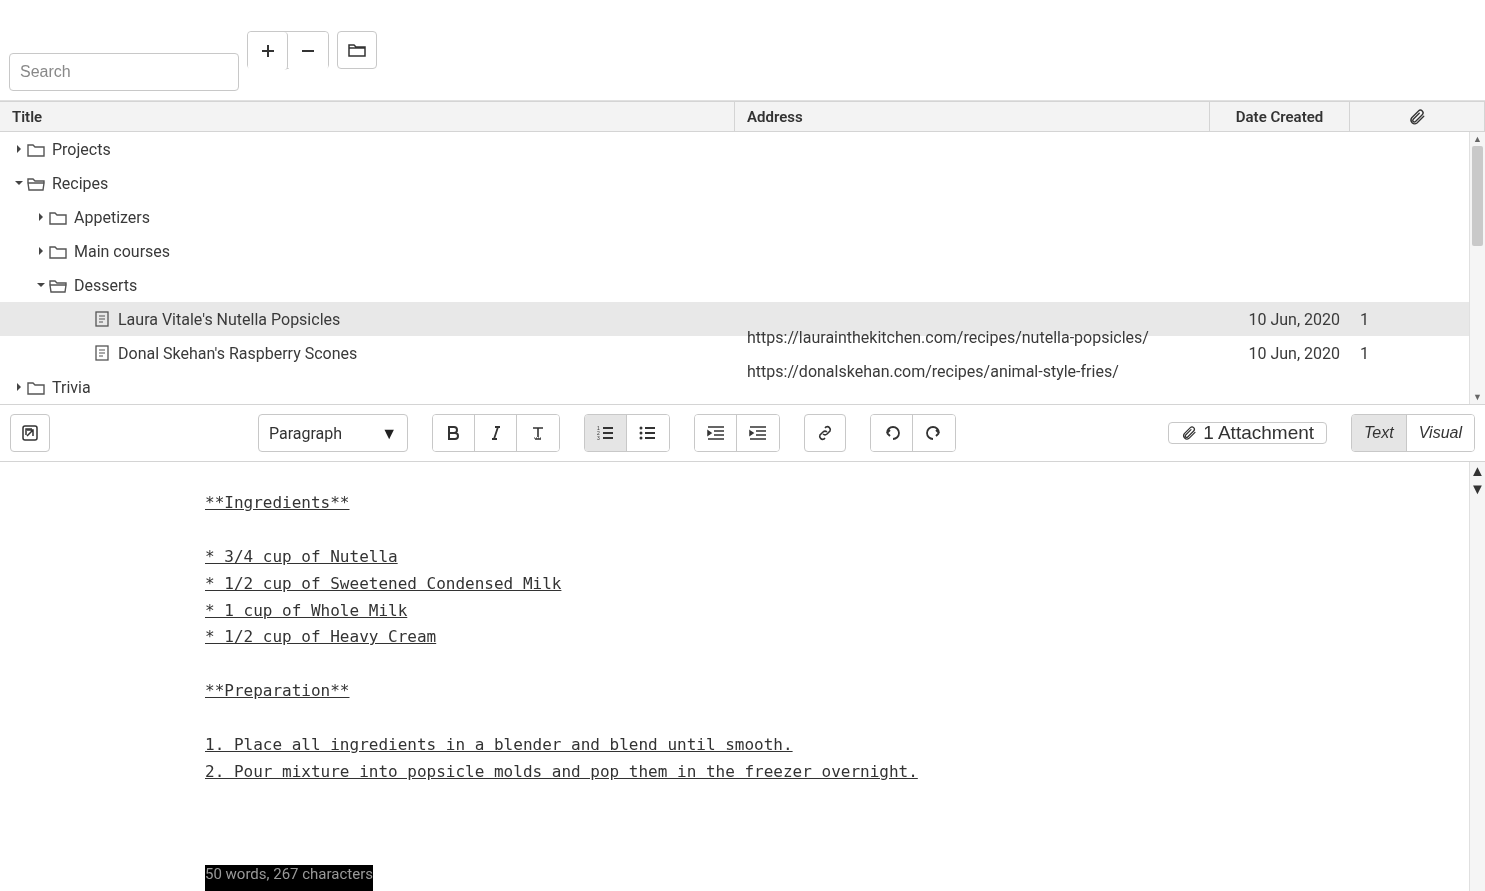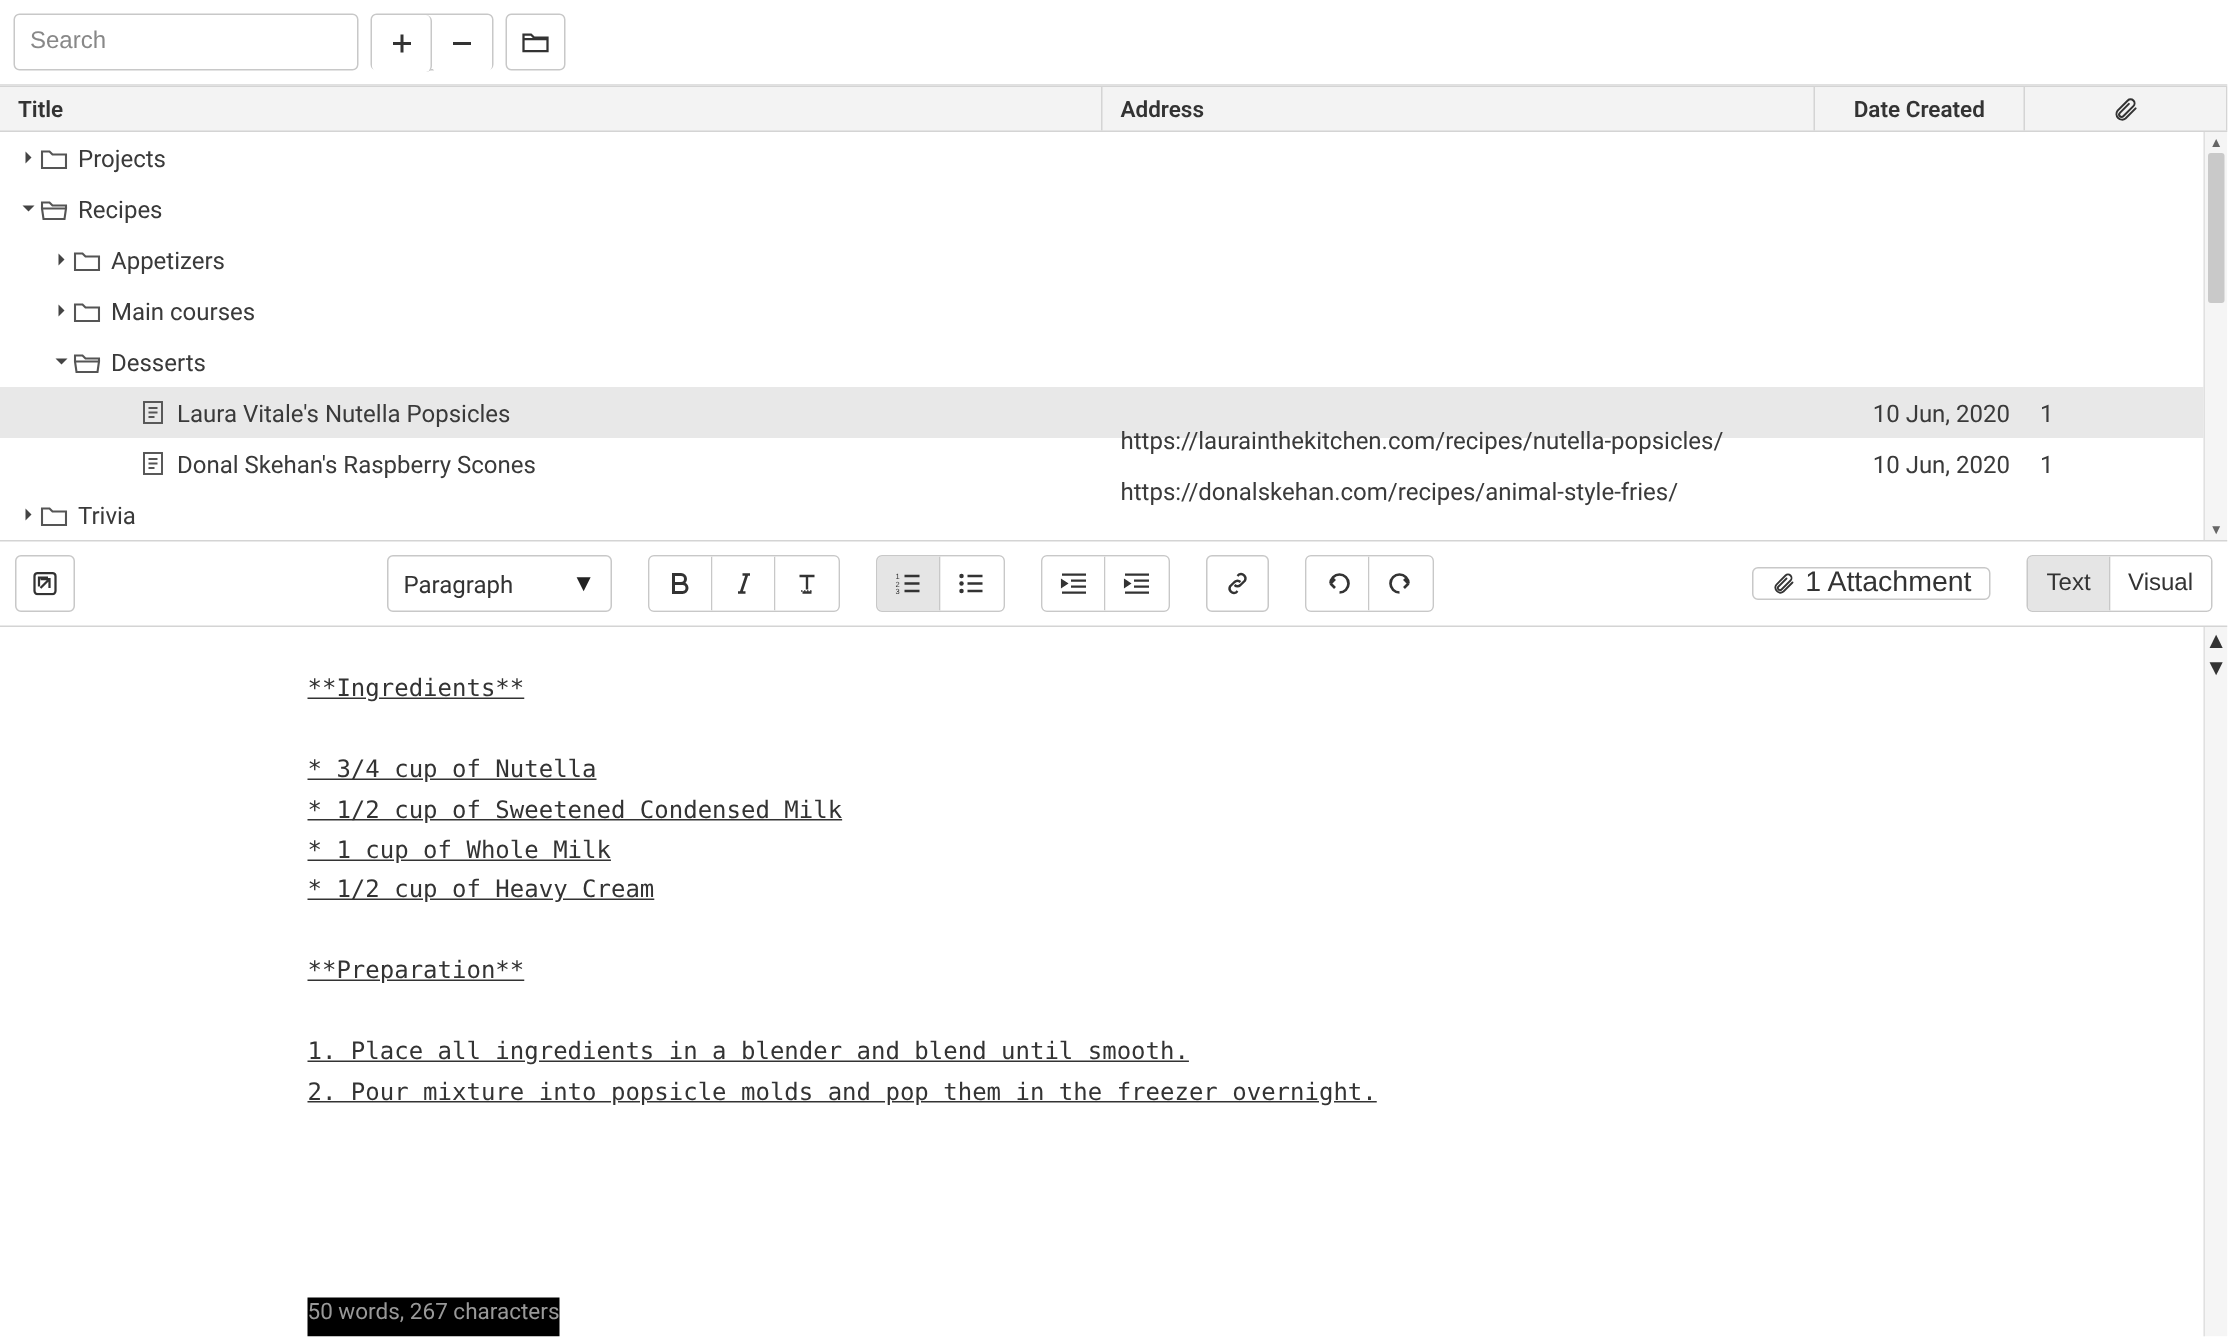--- a/index.html
+++ b/index.html
@@ -1,19 +1,19 @@
 <!DOCTYPE html>
 <html><head>
 <meta charset="utf-8">
 <style>
 * { box-sizing: border-box; margin: 0; padding: 0; }
 body { font-family: -apple-system, BlinkMacSystemFont, "Segoe UI", Roboto, sans-serif; font-size: 15px; color: #333; background: #fff; overflow: hidden; }
 .app { display: flex; flex-direction: column; width: 1485px; height: 891px; }
 .toolbar { display: flex; align-items: center; gap: 8px; padding: 9px; border-bottom: 1px solid #e0e0e0; }
-.search-input { width: 230px; height: 38px; padding: 0 10px; border: 1px solid #c8c8c8; border-radius: 4px; font-size: 16px; color: #333; }
+.search-input { width: 230px; height: 38px; padding: 0 10px; border: 1px solid #c8c8c8; border-radius: 4px; font-size: 16px; color: #333; margin-top: 44px; }
 .search-input::placeholder { color: #888; }
 .btn-group { display: flex; border: 1px solid #c8c8c8; border-radius: 4px; height: 38px; }
 .btn-group .tb-btn { border: none; border-right: 1px solid #c8c8c8; }
 .btn-group .tb-btn:last-child { border-right: none; }
 .tb-btn { display: flex; align-items: center; justify-content: center; width: 40px; height: 38px; background: #fff; border: 1px solid #c8c8c8; border-radius: 4px; cursor: pointer; color: #333; }
 .tb-btn svg, .icon svg { display: block; }
 .grid { position: relative; border-top: 1px solid #d4d4d4; }
 .grid-header { display: flex; background: #f3f3f3; border-bottom: 1px solid #d4d4d4; height: 30px; align-items: center; font-weight: 600; font-size: 15px; color: #333; }
 .col-title { width: 735px; padding-left: 12px; border-right: 1px solid #d4d4d4; height: 100%; display:flex; align-items:center;}
 .col-address { width: 475px; padding-left: 12px; border-right: 1px solid #d4d4d4; height:100%; display:flex; align-items:center;}
@@ -41,21 +41,21 @@
 .format-select { position: relative; width: 150px; height: 38px; border: 1px solid #c8c8c8; border-radius: 4px; display: flex; align-items: center; padding: 0 10px; font-size: 16px; cursor: pointer; background:#fff; }
 .format-select .caret { position: absolute; right: 10px; color:#222; }
 .ebtn-group { display: flex; border: 1px solid #c8c8c8; border-radius: 4px; height: 38px; overflow: hidden; }
 .ebtn { display: flex; align-items: center; justify-content: center; width: 42px; height: 36px; background: #fff; border: none; border-right: 1px solid #c8c8c8; cursor: pointer; color: #333; }
 .ebtn:last-child { border-right: none; }
 .ebtn.active { background: #e5e5e5; }
 .ebtn-solo { border: 1px solid #c8c8c8; border-radius: 4px; height: 38px; }
 .flex-spacer { flex: 1; }
 .attach-btn { display: flex; align-items: center; gap: 6px; height: 22px; padding: 0 12px; border: 1px solid #c8c8c8; border-radius: 4px; background: #fff; cursor: pointer; font-size: 19px; color: #333; }
 .view-toggle { display: flex; border: 1px solid #c8c8c8; border-radius: 4px; height: 38px; overflow: hidden; }
-.view-toggle button { border: none; background: #fff; padding: 4px 12px; font-size: 16px; cursor: pointer; color: #333; border-right: 1px solid #c8c8c8; }
+.view-toggle button { border: none; background: #fff; padding: 4px 12px; font-size: 16px; cursor: pointer; color: #333; border-right: 1px solid #c8c8c8; font-style: italic; }
 .view-toggle button:last-child { border-right: none; }
 .view-toggle button.active { background: #e5e5e5; }
 .editor-area { flex: 1; position: relative; display: flex; }
 .editor-content { flex: 1; padding: 28px 0 10px 205px; font-family: "Consolas", "Menlo", monospace; font-size: 16px; line-height: 1.68; color: #333; white-space: pre-wrap; overflow:hidden;text-decoration:underline; }
 .editor-scroll { width: 16px; background: #f5f5f5; border-left: 1px solid #e0e0e0; display: flex; flex-direction: column; align-items: center; }
 .editor-scroll .thumb { position: absolute; top: 14px; left: 2px; right: 2px; bottom: 14px; background: #c9c9c9; border-radius: 2px; }
 .status-bar { position: absolute; bottom: 0; left: 205px; font-size: 15px; color: #999; padding-bottom: 8px; background:#000000;}
 .icon { display:inline-flex; }
 </style>
 </head>

